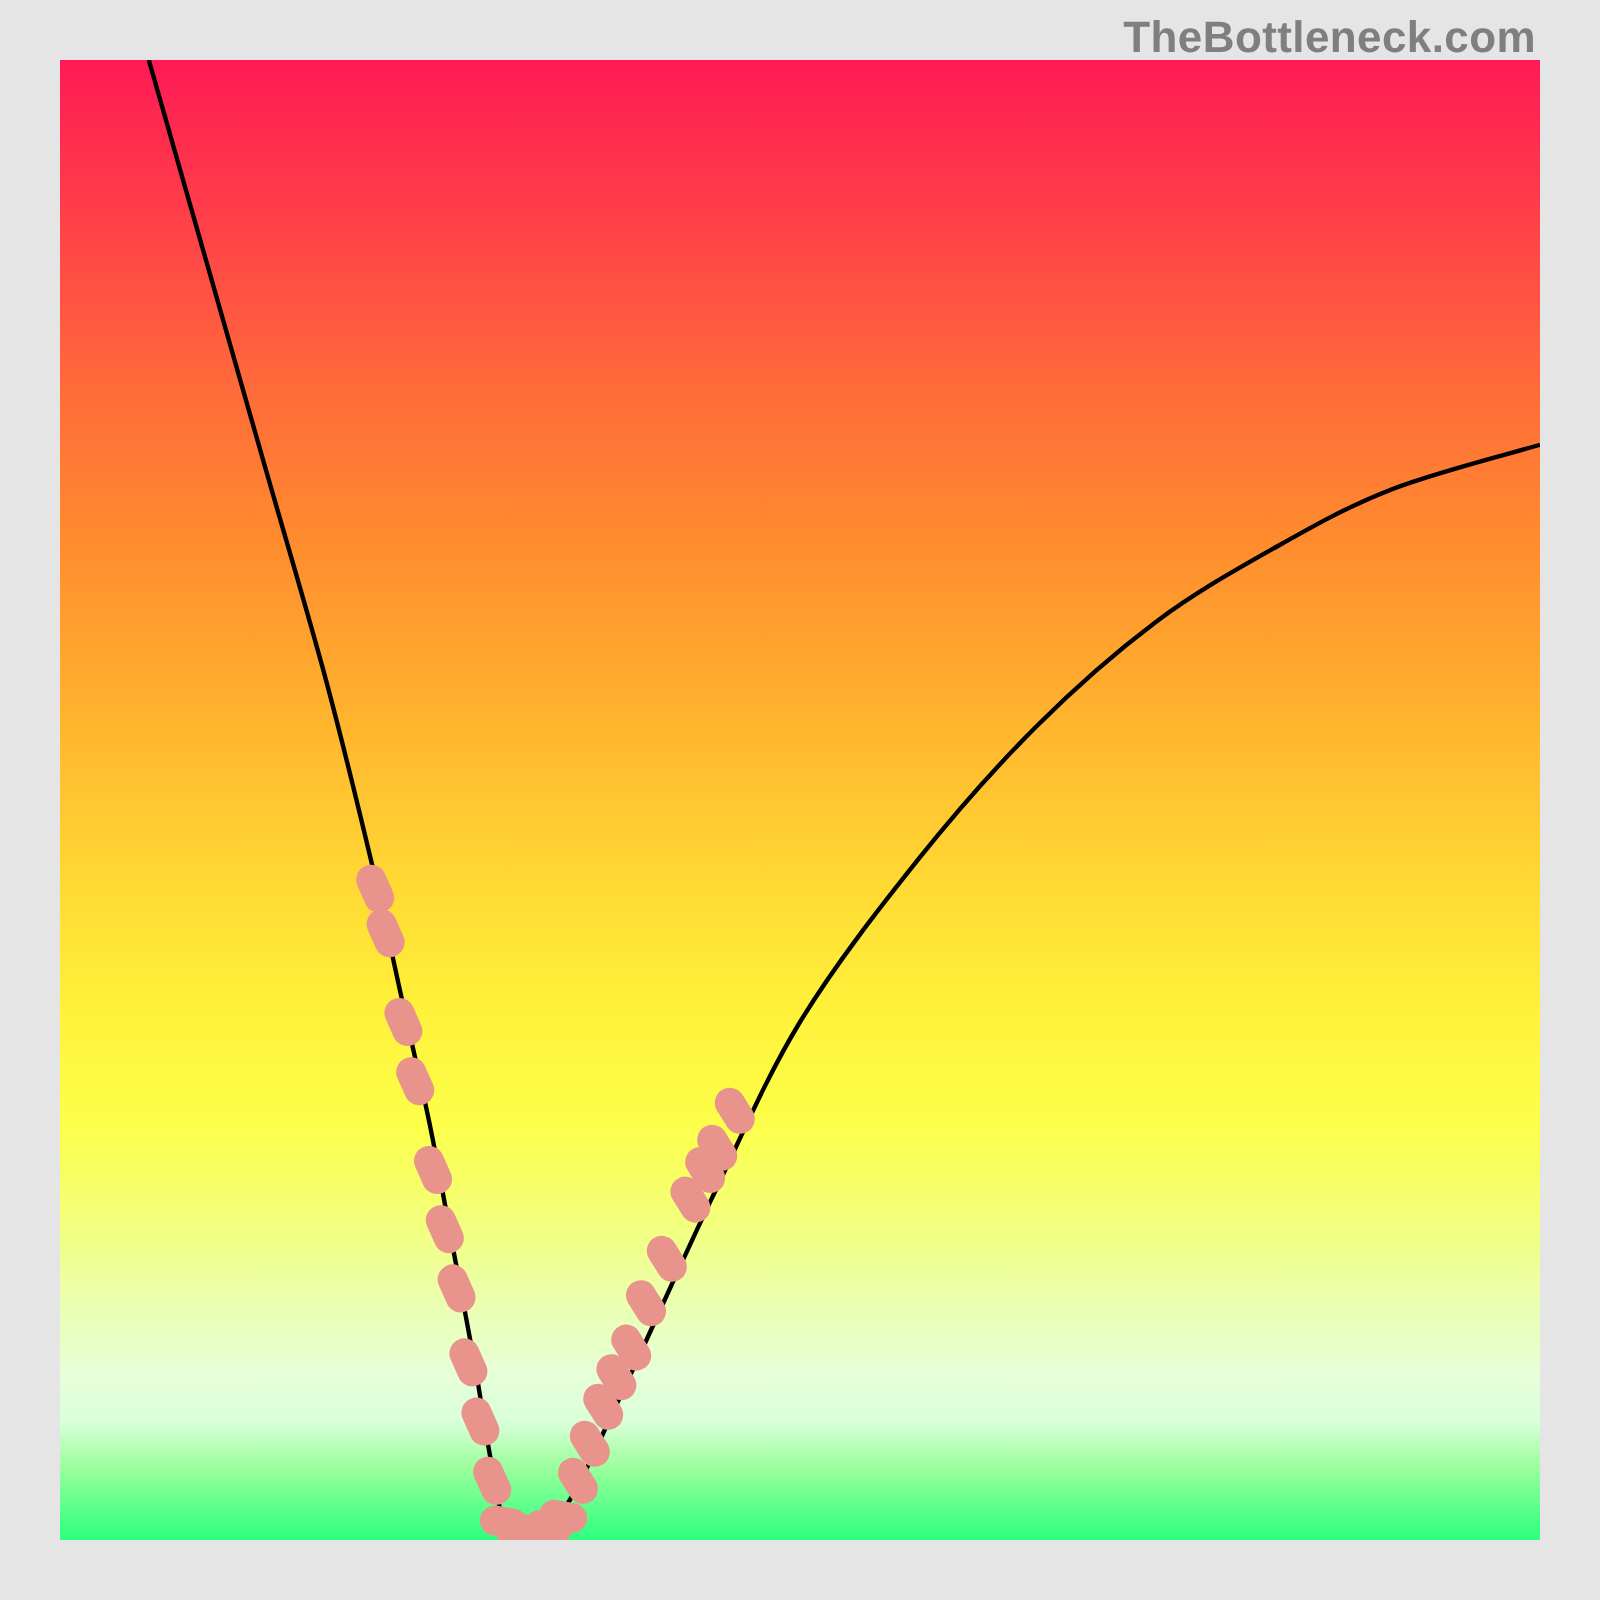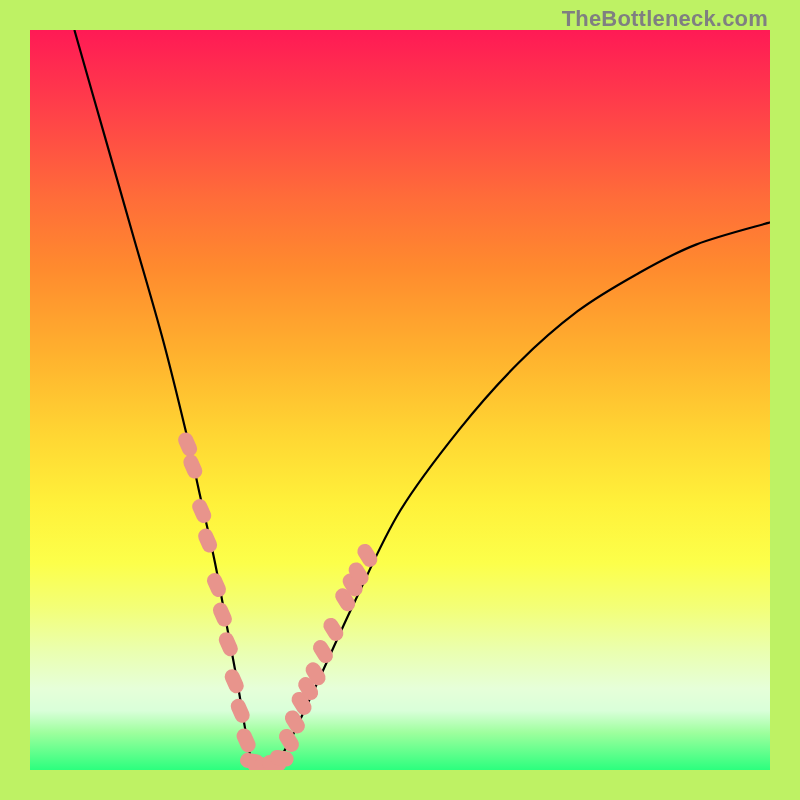--- a/index.html
+++ b/index.html
@@ -10,21 +10,21 @@
     background: #000000;
     overflow: hidden;
     font-family: Arial, Helvetica, sans-serif;
   }
   .frame {
     position: absolute;
     top: 0;
     left: 0;
     width: 800px;
     height: 800px;
-    background: #bef264;
+    background: #e5e5e5;
   }
   .plot-area {
     position: absolute;
     top: 30px;
     left: 30px;
     width: 740px;
     height: 740px;
     background: linear-gradient(
       to bottom,
       #ff1a55 0%,

